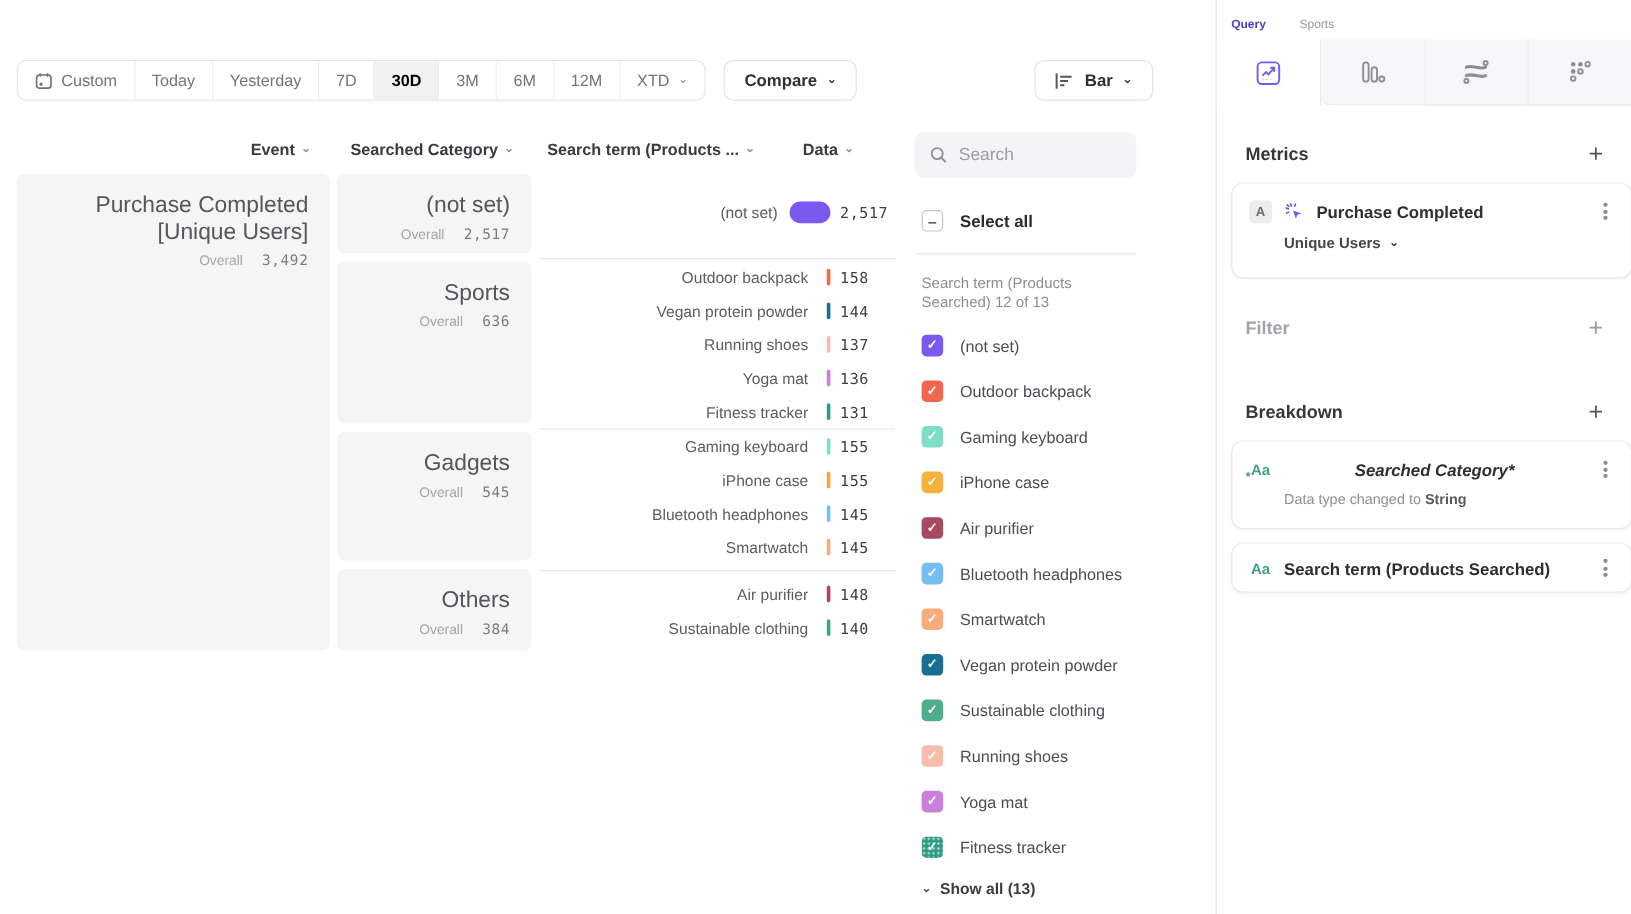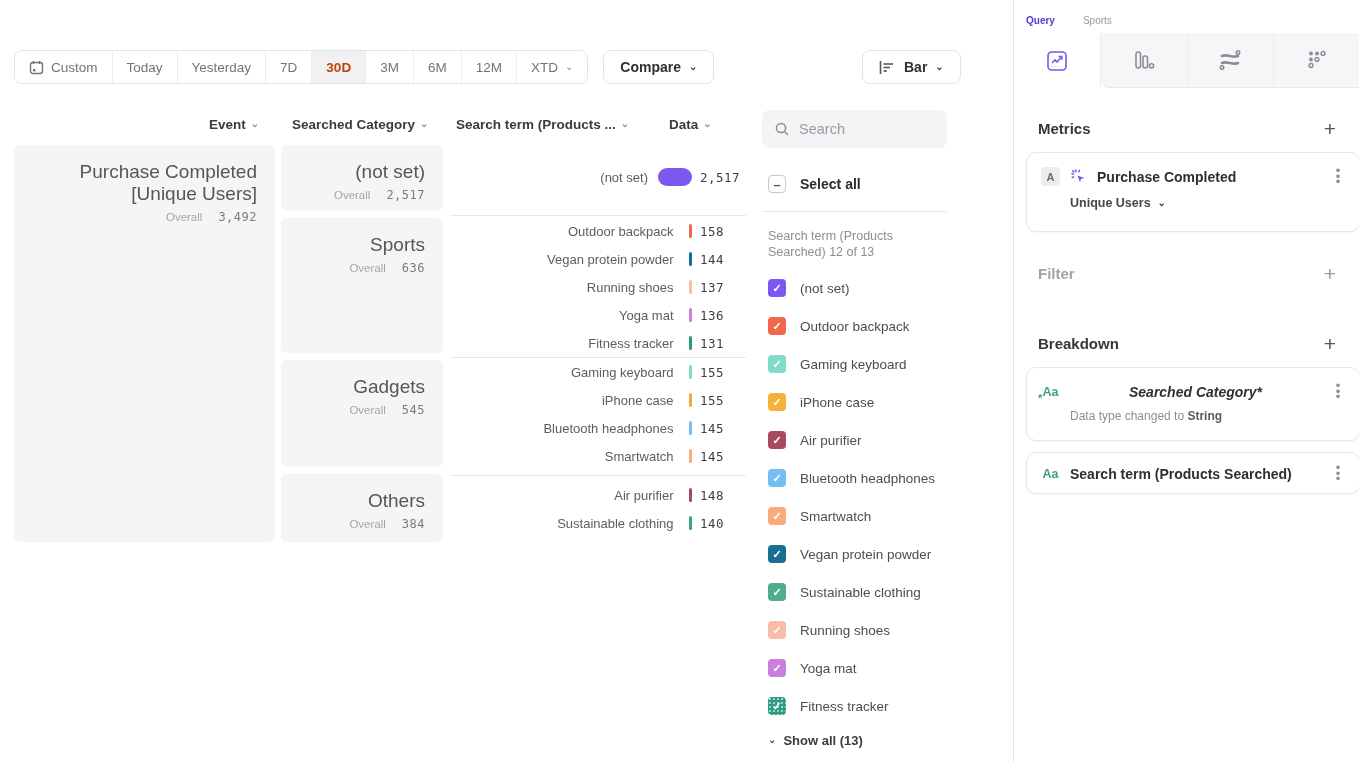--- a/index.html
+++ b/index.html
@@ -7,21 +7,21 @@
     font-family:"Liberation Sans", sans-serif; }
   .mono { font-family:"DejaVu Sans Mono", monospace; letter-spacing:.5px; }
 
   
   .toolbar { position:absolute; left:14px; top:50px; display:flex; align-items:center; }
   .seg-group { display:flex; align-items:stretch; border:1px solid #e4e4e8; border-radius:8px;
     height:34px; overflow:hidden; background:#fff;text-align:right; }
   .seg { display:flex; align-items:center; gap:7px; padding:0 14px; font-size:13.5px;
     color:#73737b; border-right:1px solid #ececef; cursor:pointer; white-space:nowrap; background:#fff; }
   .seg:last-child { border-right:none; }
-  .seg.active { background:#f1f1f3; color:#c2410c; font-weight:bold; }
+  .seg.active { background:#f1f1f3; color:#000000; font-weight:bold; }
   .btn { display:flex; align-items:center; gap:8px; height:34px; padding:0 16px;
     border:1px solid #e4e4e8; border-radius:8px; background:#fff; font-size:14px;
     color:#2f2f35; font-weight:bold; cursor:pointer; }
   .chev { font-size:10px; color:#8d8d95; transform:translateY(-1px); }
   .chart-select { position:absolute; left:862px; top:50px; }
 
   
   .colhead { position:absolute; top:117px; font-size:13.5px; font-weight:bold; color:#3a3a41;
     display:flex; align-items:center; gap:5px; cursor:pointer; }
 

